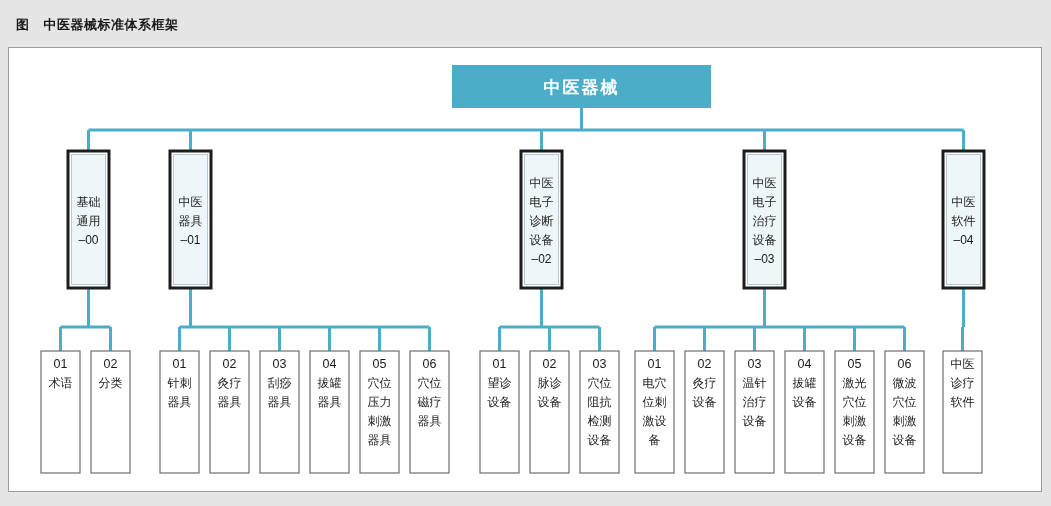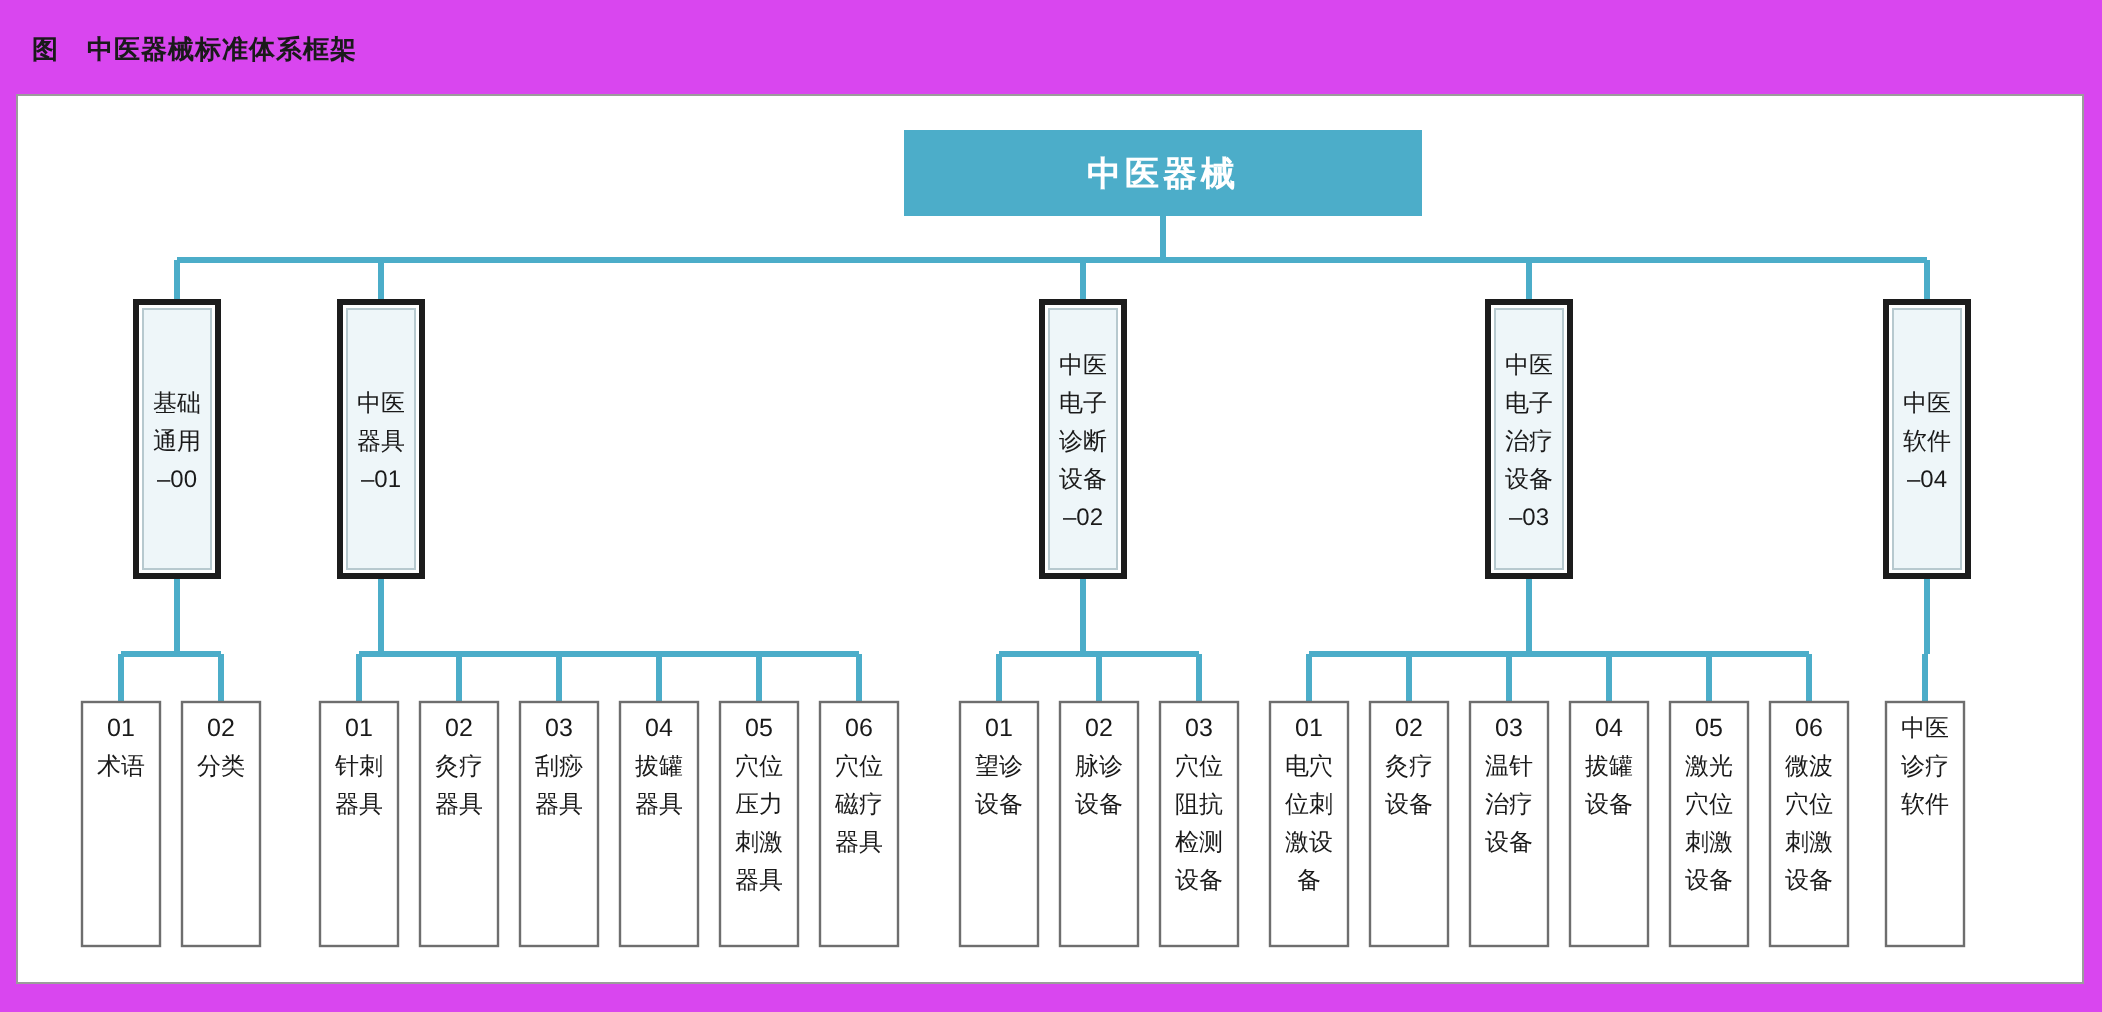--- a/index.html
+++ b/index.html
@@ -1,17 +1,17 @@
 <!DOCTYPE html>
 <html><head>
 <meta charset="utf-8">
 <style>
   html,body{margin:0;padding:0;background:#ffffff;}
   body{width:1051px;height:506px;font-family:"Liberation Sans","DejaVu Sans",sans-serif;}
-  #page{position:relative;width:1051px;height:506px;overflow:hidden;background:#d946ef;}
+  #page{position:relative;width:1051px;height:506px;overflow:hidden;background:#e5e5e5;}
   .fig-title{position:absolute;left:16px;top:16px;font-size:13px;font-weight:bold;color:#1a1a1a;letter-spacing:0.5px;white-space:nowrap;}
   .fig-title .tlabel{margin-right:14px;}
   .frame{position:absolute;left:8px;top:47px;width:1034px;height:445px;border:1px solid #9c9c9c;box-sizing:border-box;background:#fff;}
   svg.diagram{position:absolute;left:0;top:0;width:1051px;height:506px;}
   .root-box rect{fill:#4cadc9;}
   .root-label{fill:#ffffff;font-size:17px;font-weight:bold;font-family:"Liberation Sans","DejaVu Sans",sans-serif;letter-spacing:2px;}
   .boxtext{font-size:12px;fill:#1a1a1a;font-family:"Liberation Sans","DejaVu Sans",sans-serif;}
   .numtext{font-size:12.5px;fill:#1a1a1a;font-family:"Liberation Sans","DejaVu Sans",sans-serif;}
 </style>
 </head>

